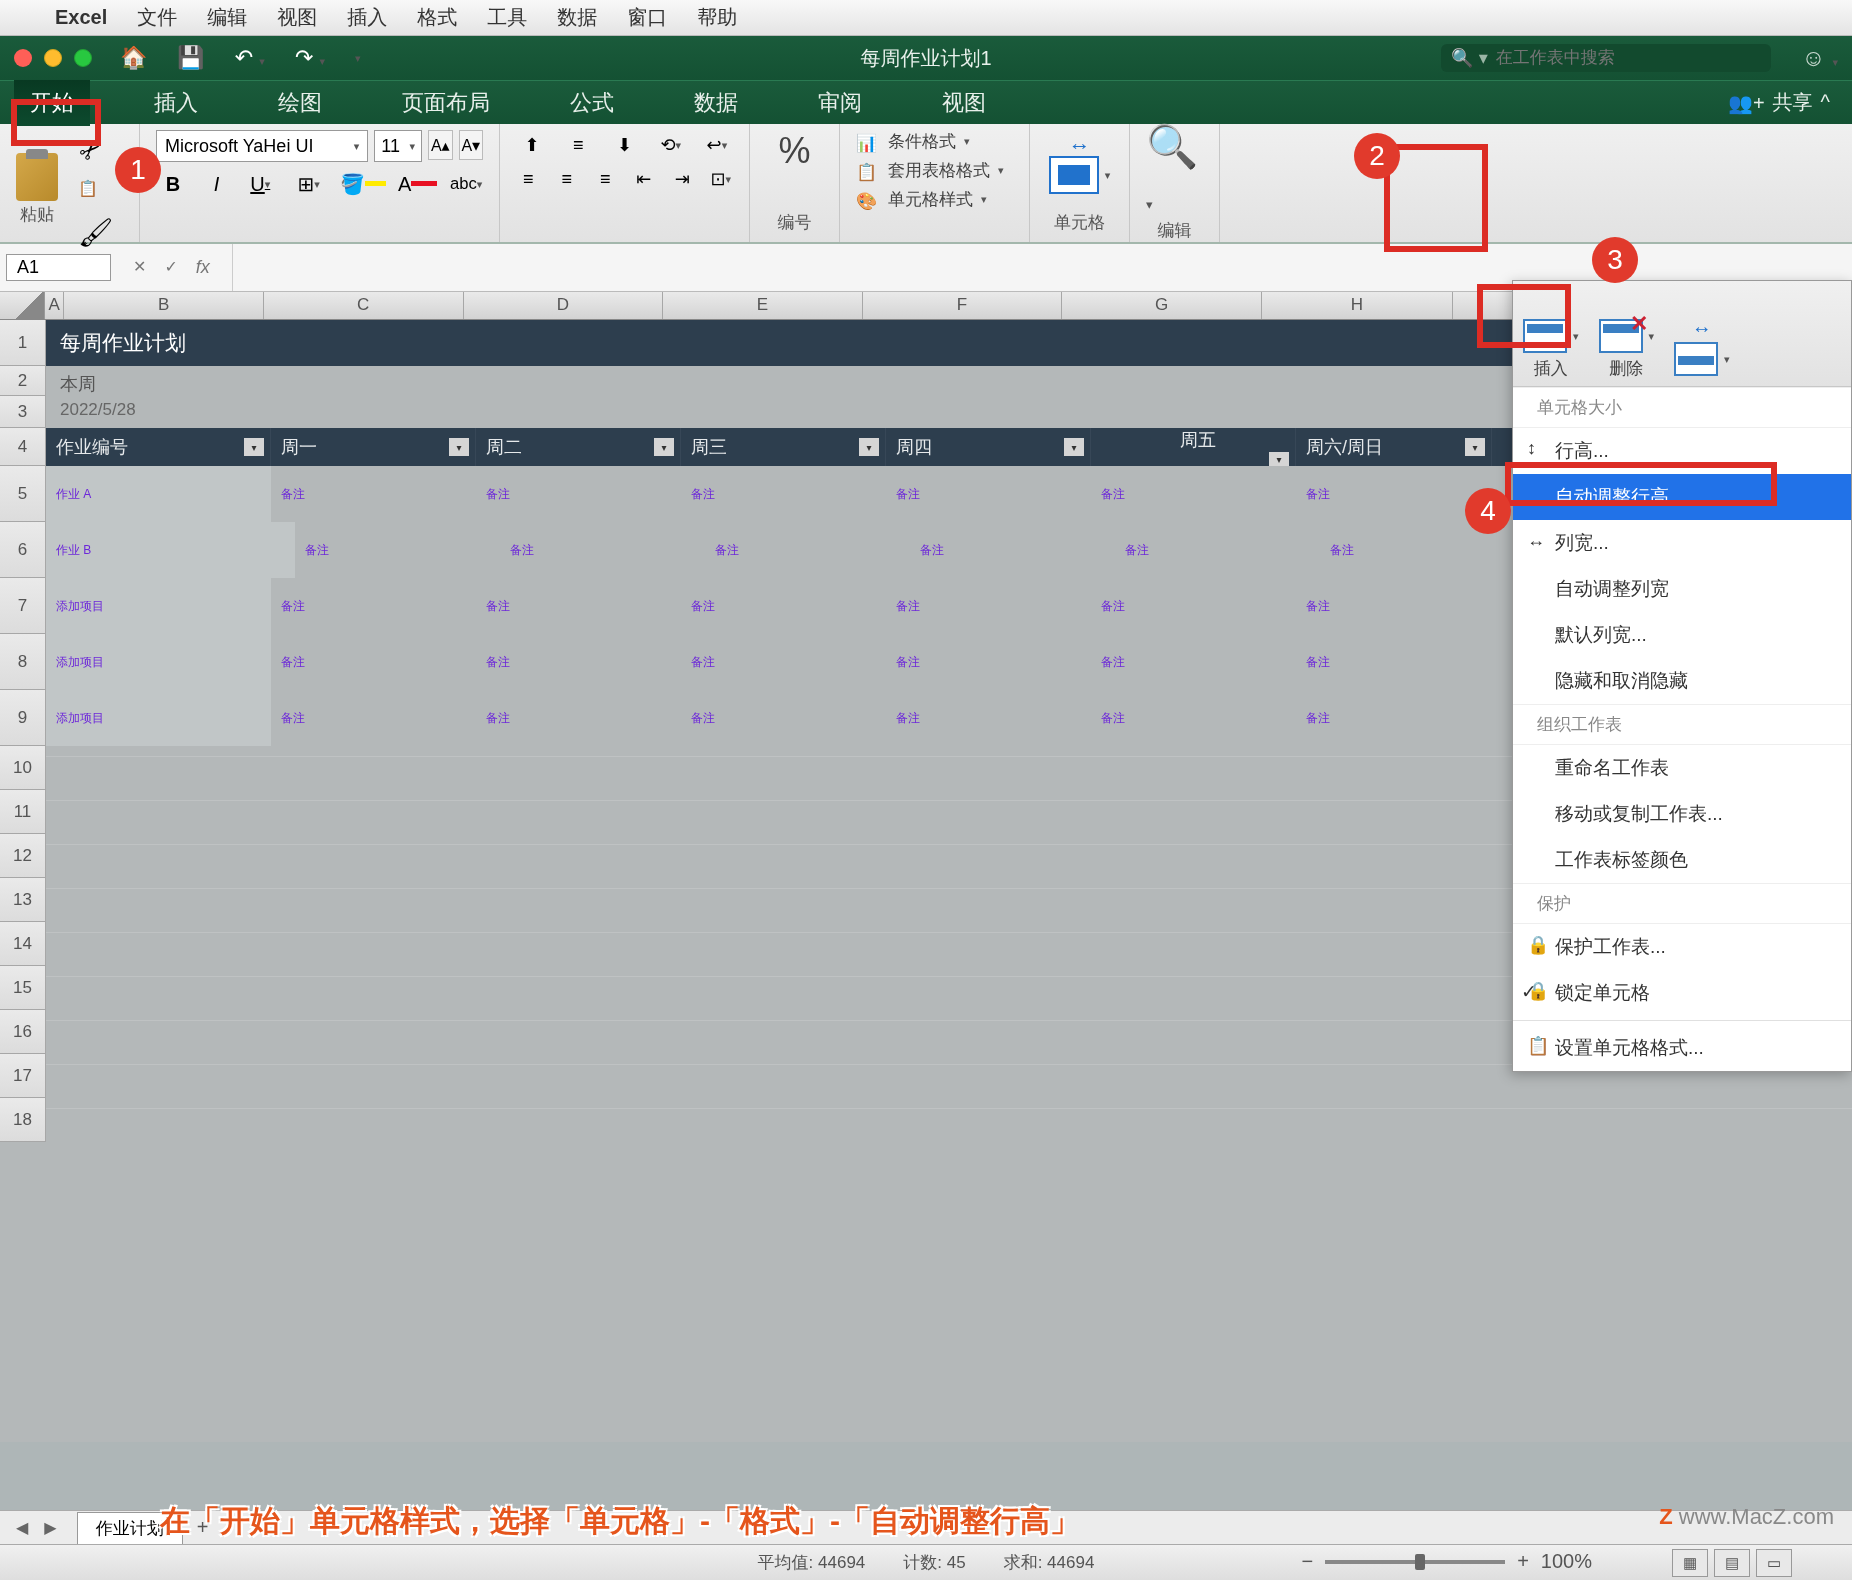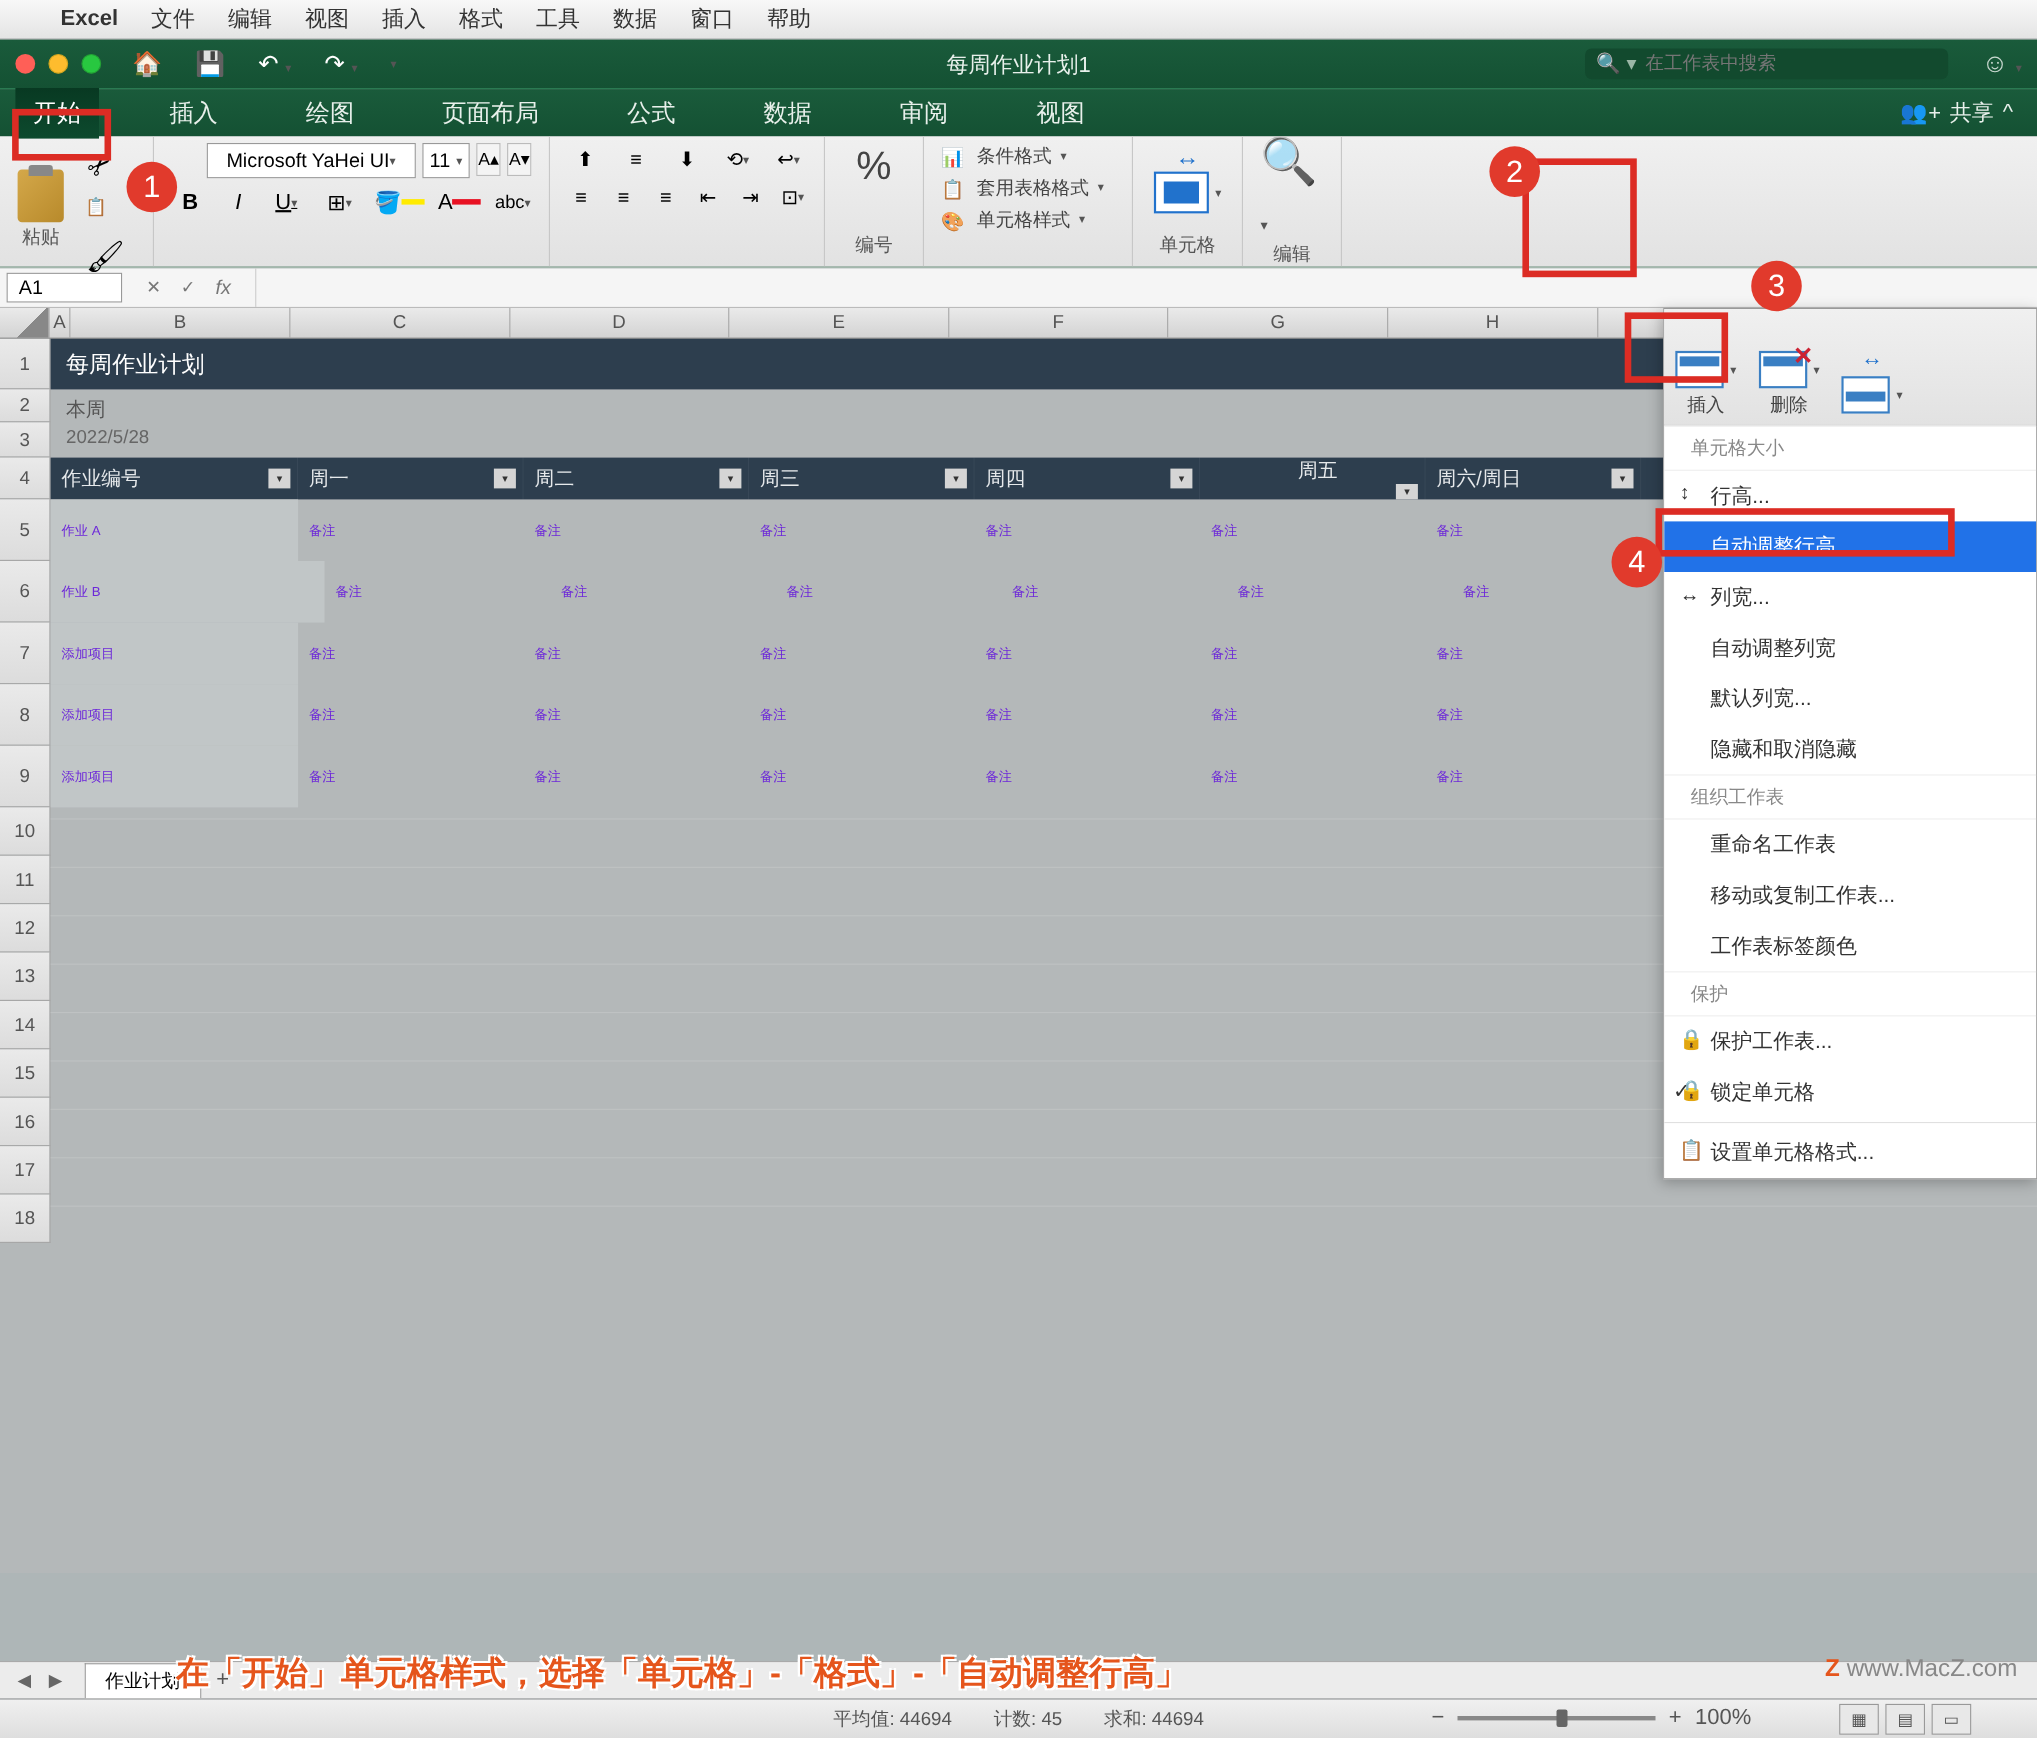--- a/index.html
+++ b/index.html
@@ -37,21 +37,21 @@
     .rib-lbl { text-align: center; font-size: 17px; color: #555; margin-top: auto; }
     .rib-icons { display: flex; gap: 20px; align-items: center; }
     .paste-big { display: flex; flex-direction: column; align-items: center; gap: 2px;}
     .paste-icn { width: 42px; height: 48px; background: linear-gradient(135deg,#d4a84a,#b88a2b); border-radius: 4px; position: relative;}
     .paste-icn::before { content:''; position: absolute; top:-4px; left: 10px; width: 22px; height: 10px; background: #888; border-radius: 3px 3px 0 0;}
     .scissors { font-size: 26px; transform: rotate(-45deg);}
     .brush { font-size: 28px;}
     
     .font-group { width: 360px; gap: 4px;}
     .font-row1 { display: flex; gap: 6px; }
-    .font-sel { background: #fff; border: 1px solid #999; padding: 3px 8px; font-size: 18px; width: 260px; height: 32px; display: flex; align-items: center; justify-content: center; margin-left: 32px;}
+    .font-sel { background: #fff; border: 1px solid #999; padding: 3px 8px; font-size: 18px; width: 260px; height: 32px; display: flex; align-items: center; justify-content: space-between;}
     .size-sel { background: #fff; border: 1px solid #999; padding: 3px 6px; font-size: 18px; width: 56px; height: 32px; display: flex; align-items: center; justify-content: space-between;}
     .tiny-btn { width: 30px; height: 30px; border: 1px solid #bbb; background: #f4f4f4; font-size: 16px; display: flex; align-items: center; justify-content: center;}
     .font-row2 { display: flex; gap: 10px; align-items: center;}
     .fmt-btn { width: 36px; height: 36px; font-size: 20px; display: flex; align-items: center; justify-content: center; border-radius: 3px;}
     .fmt-btn.u { text-decoration: underline;}
     .border-btn { width: 46px; position: relative;}
     .fill-btn { width: 46px; position: relative;}
     .fill-btn .bar { height: 5px; background: #ffeb00; width: 26px; margin-top: -2px;}
     .font-btn { width: 46px; position: relative;}
     .font-btn .bar { height: 5px; background: #e81123; width: 26px; margin-top: -2px;}
@@ -73,21 +73,21 @@
     .cells-icn-wrap { display: flex; align-items: center; gap: 6px;}
     
     .edit-group { width: 90px; align-items: center; justify-content: center;}
     .edit-icn { font-size: 42px; color: #333;}
     
     
     .red-box { position: absolute; border: 6px solid #dc2c24; z-index: 90;}
     .circle-num { position: absolute; width: 46px; height: 46px; background: #e13a2c; border-radius: 50%; color: #fff; font-size: 28px; display: flex; align-items: center; justify-content: center; z-index: 100; font-weight: 500;}
     
     
-    .formula-bar { height: 36px; background: #f5f5f5; display: flex; align-items: center; border-bottom: 1px solid #bbb;}
+    .formula-bar { height: 48px; background: #f5f5f5; display: flex; align-items: center; border-bottom: 1px solid #bbb;}
     .name-box { width: 105px; border: 1px solid #999; padding: 2px 10px; background: #fff; font-size: 18px; margin-left: 6px;}
     .fx-btns { display: flex; gap: 18px; padding: 0 22px; color: #777;}
     .fx { font-style: italic; font-size: 18px;}
     .fbar-input { flex: 1; border-left: 1px solid #ccc; padding: 4px 10px; height: 100%;}
     
     
     .sheet-area { position: relative; background: #b4b8b9; height: 1150px; overflow: hidden;}
     .col-headers { height: 28px; display: flex; background: linear-gradient(#eaeaea, #d3d3d3); border-bottom: 1px solid #888;}
     .sel-all { width: 46px; border-right: 1px solid #999; background: linear-gradient(135deg, transparent 60%, #888 60%);}
     .col-h { border-right: 1px solid #a7a7a7; text-align: center; font-size: 17px; color: #555; line-height: 26px;}

